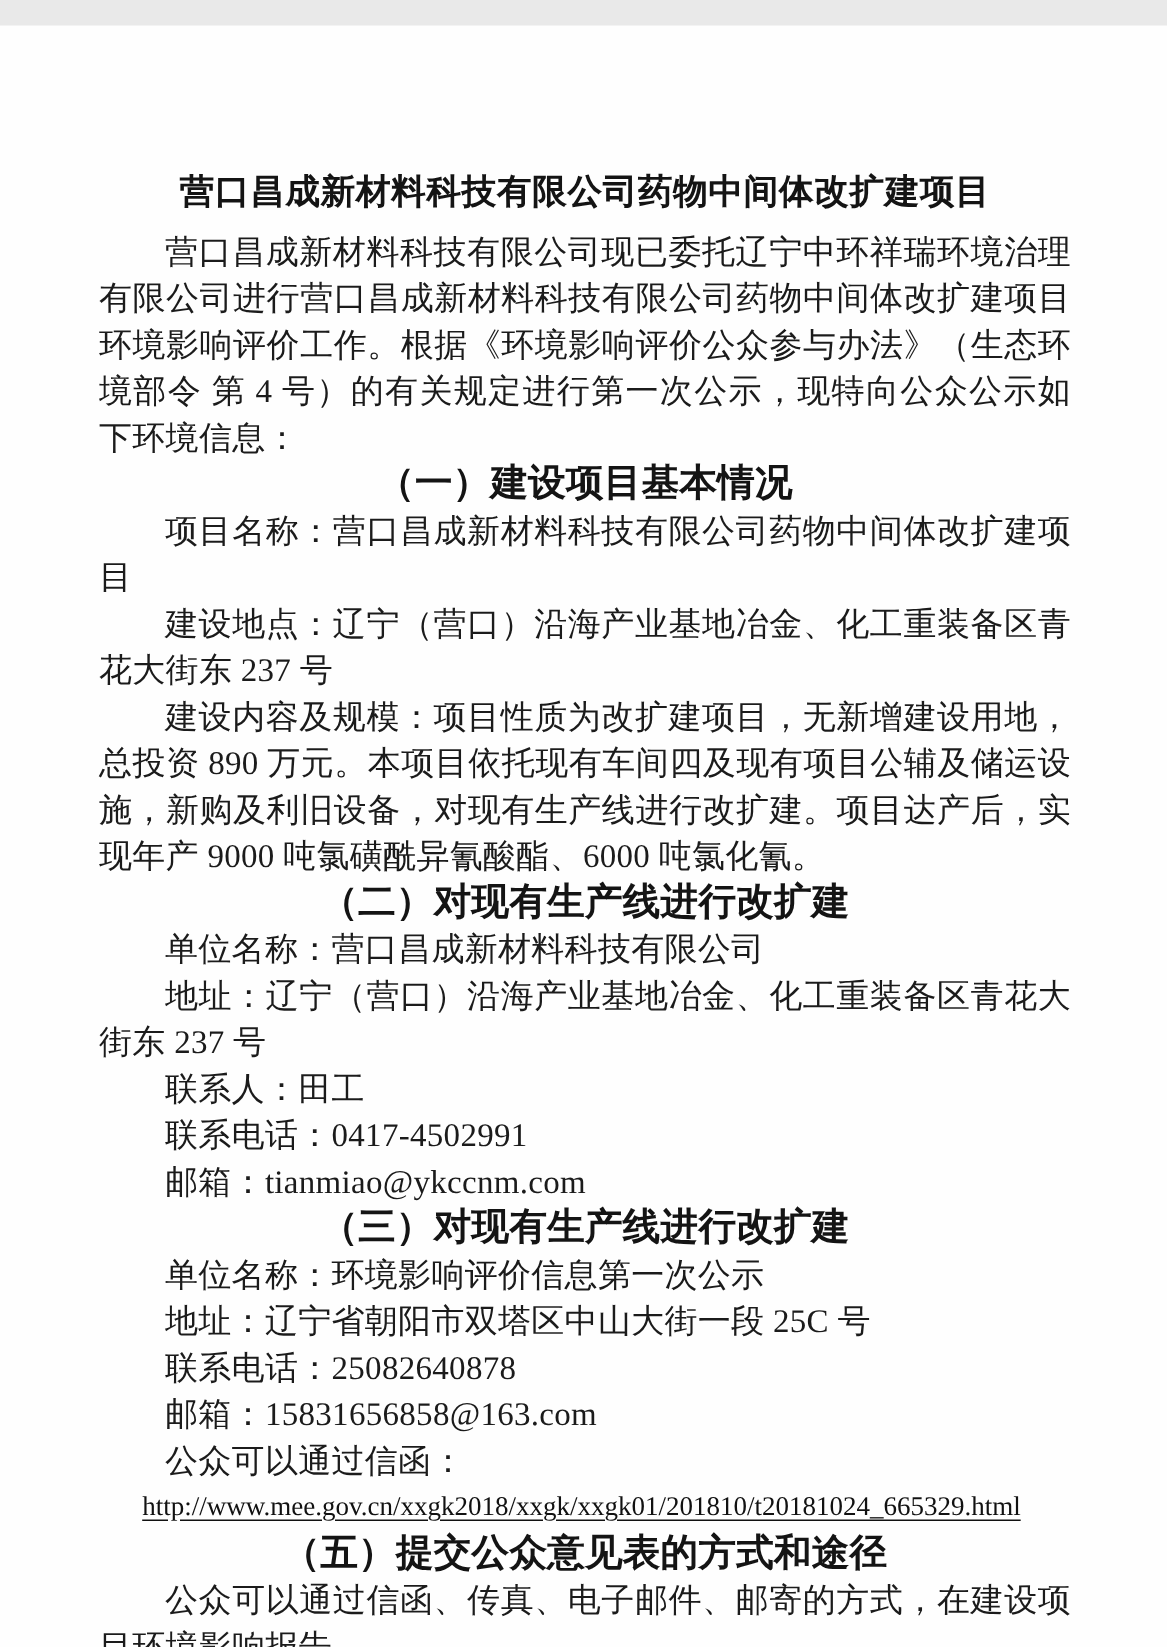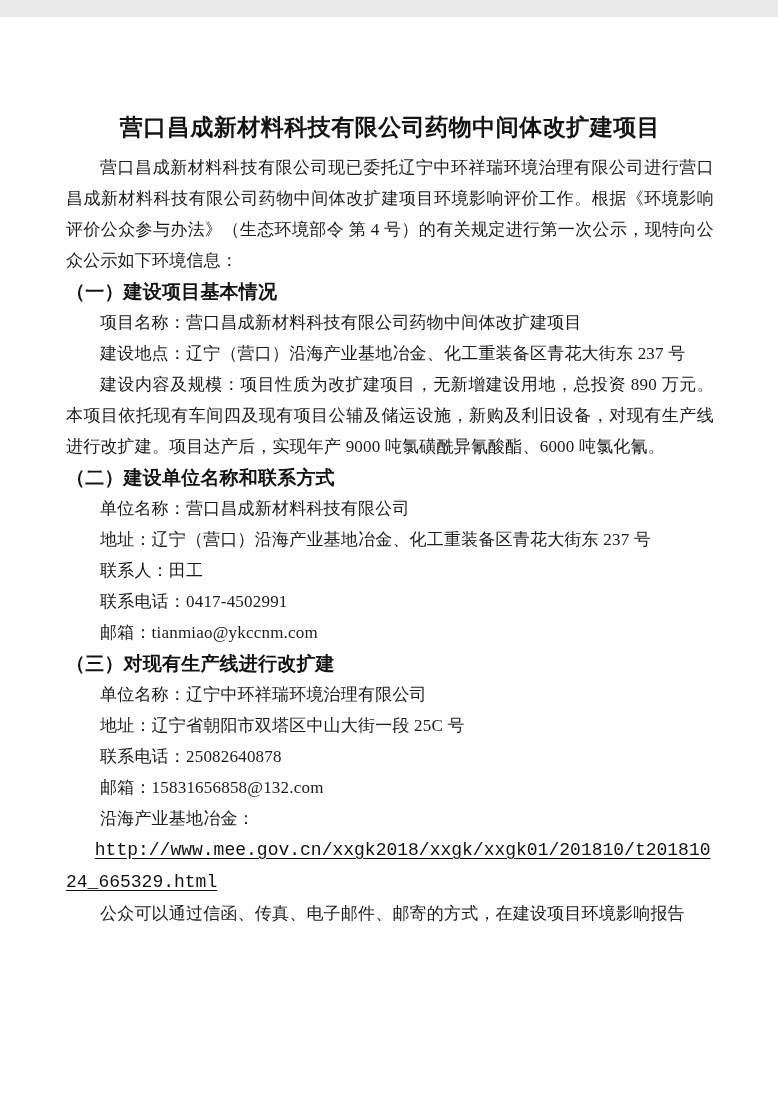--- a/index.html
+++ b/index.html
@@ -32,80 +32,81 @@
     text-align: center;
     letter-spacing: 0.5px;
     margin: 0;
     color: #141414;
   }
   .body-text {
     margin-top: 2px;
   }
   p.para {
     margin: 0;
-    font-size: 17px;
+    font-size: 22px;
     line-height: 31px;
     text-align: justify;
     text-indent: 2em;
     letter-spacing: 0.2px;
   }
   h2.sec-heading {
     margin: 0;
     font-family: "Liberation Sans", "DejaVu Sans", sans-serif;
     font-weight: bold;
-    font-size: 19px;
+    font-size: 25px;
     line-height: 31px;
     text-indent: 0;
     color: #141414;
     letter-spacing: 0.2px;
+    text-align: center;
   }
   p.link-line {
     margin: 0;
     font-size: 18px;
     line-height: 31px;
     text-indent: 1.6em;
   }
   a.doc-link {
     color: #111111;
     text-decoration: underline;
     text-underline-offset: 3px;
     word-break: break-all;
-    font-family: Liberation Mono, monospace;
   }
 </style>
 </head>
 <body>
 
 <div class="page">
   <div class="content">
 
     <h1 class="doc-title">营口昌成新材料科技有限公司药物中间体改扩建项目</h1>
 
     <div class="body-text">
 
       <p class="para">营口昌成新材料科技有限公司现已委托辽宁中环祥瑞环境治理有限公司进行营口昌成新材料科技有限公司药物中间体改扩建项目环境影响评价工作。根据《环境影响评价公众参与办法》（生态环境部令 第 4 号）的有关规定进行第一次公示，现特向公众公示如下环境信息：</p>
 
       <h2 class="sec-heading">（一）建设项目基本情况</h2>
       <p class="para">项目名称：营口昌成新材料科技有限公司药物中间体改扩建项目</p>
       <p class="para">建设地点：辽宁（营口）沿海产业基地冶金、化工重装备区青花大街东 237 号</p>
       <p class="para">建设内容及规模：项目性质为改扩建项目，无新增建设用地，总投资 890 万元。本项目依托现有车间四及现有项目公辅及储运设施，新购及利旧设备，对现有生产线进行改扩建。项目达产后，实现年产 9000 吨氯磺酰异氰酸酯、6000 吨氯化氰。</p>
 
-      <h2 class="sec-heading">（二）建设单位名称和联系方式</h2>
+      <h2 class="sec-heading">（二）对现有生产线进行改扩建</h2>
       <p class="para">单位名称：营口昌成新材料科技有限公司</p>
       <p class="para">地址：辽宁（营口）沿海产业基地冶金、化工重装备区青花大街东 237 号</p>
       <p class="para">联系人：田工</p>
       <p class="para">联系电话：0417-4502991</p>
       <p class="para">邮箱：tianmiao@ykccnm.com</p>
 
       <h2 class="sec-heading">（三）对现有生产线进行改扩建</h2>
-      <p class="para">单位名称：辽宁中环祥瑞环境治理有限公司</p>
+      <p class="para">单位名称：环境影响评价信息第一次公示</p>
       <p class="para">地址：辽宁省朝阳市双塔区中山大街一段 25C 号</p>
       <p class="para">联系电话：25082640878</p>
-      <p class="para">邮箱：15831656858@132.com</p>
+      <p class="para">邮箱：15831656858@163.com</p>
 
-      <p class="para">沿海产业基地冶金：</p>
+      <p class="para">公众可以通过信函：</p>
       <p class="link-line"><a class="doc-link" href="#">http://www.mee.gov.cn/xxgk2018/xxgk/xxgk01/201810/t20181024_665329.html</a></p>
 
+      <h2 class="sec-heading">（五）提交公众意见表的方式和途径</h2>
       <p class="para">公众可以通过信函、传真、电子邮件、邮寄的方式，在建设项目环境影响报告</p>
 
     </div>
   </div>
 </div>
 
 </body></html>

